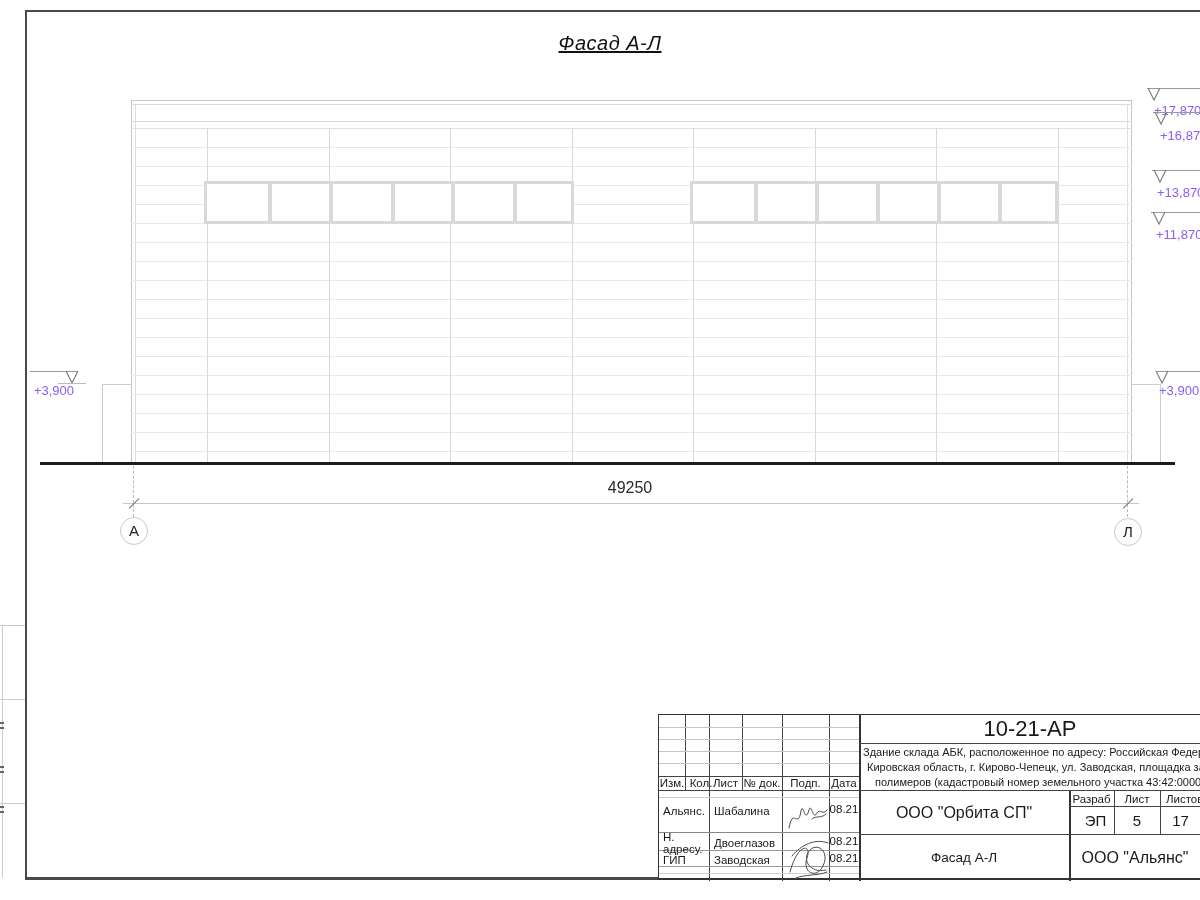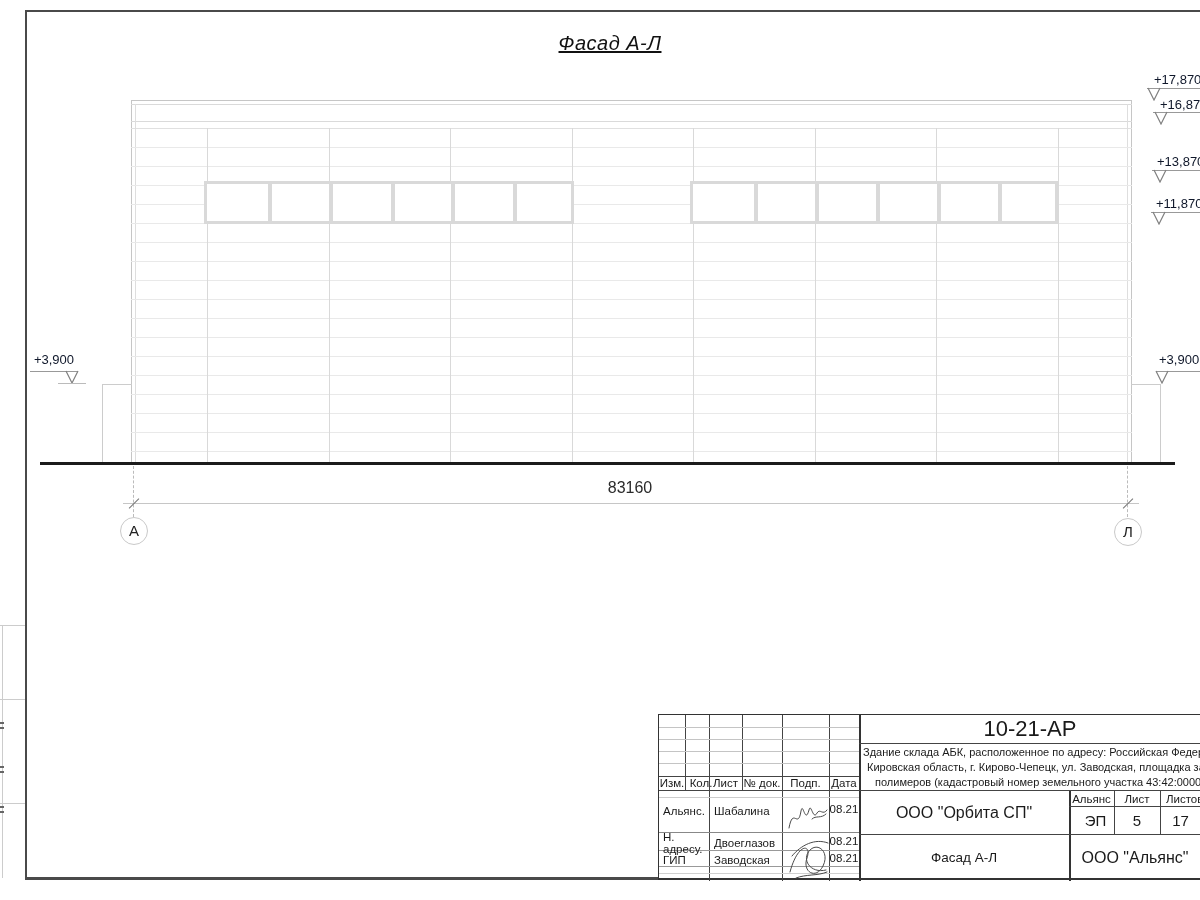--- a/index.html
+++ b/index.html
@@ -30,21 +30,21 @@
   #ground{left:40px;top:462px;width:1135px;height:3px;background:#1b1b1b;}
   
   .axdash{position:absolute;width:0;height:51px;top:466px;border-left:1px dashed #bbbbbb;}
   #dimline{left:123px;top:503px;width:1016px;height:1px;background:#c6c6c6;}
   .dimtick{position:absolute;width:14px;height:1px;background:#777;transform:rotate(-45deg);}
   #dimlabel{left:530px;top:479px;width:200px;text-align:center;font-size:16px;color:#2a2a2a;}
   .axcircle{position:absolute;width:28px;height:28px;border:1px solid #c9c9c9;
     border-radius:50%;box-sizing:border-box;text-align:center;line-height:26px;
     font-size:15px;color:#222;background:#fff;}
   
-  .evlabel{position:absolute;font-size:13px;color:#0f172a;}
+  .evlabel{position:absolute;font-size:13px;color:#8b5cf6;margin-top:31px;}
   .evshelf{position:absolute;height:1px;background:#999;}
   .evV{position:absolute;}
   
   #tb{left:658px;top:714px;width:544px;height:166px;box-sizing:border-box;
     border-left:1.5px solid #333;border-top:1.5px solid #333;border-bottom:2.5px solid #333;
     background:#fff;}
   #tb .cell{position:absolute;display:flex;align-items:center;justify-content:center;
     text-align:center;box-sizing:border-box;}
   #tb .left{justify-content:flex-start;text-align:left;} .fs115{font-size:11.5px;} .fs13{font-size:13.5px;}
   .fs15{font-size:15px;} .fs16{font-size:16px;} .fs17{font-size:22px;}
@@ -125,21 +125,21 @@
   <div class="annex" id="annex-left"></div>
   <div class="annex" id="annex-right"></div>
 
   <div class="ln" id="ground"></div>
 
   <div class="axdash" style="left:133px;"></div>
   <div class="axdash" style="left:1127px;"></div>
   <div class="ln" id="dimline"></div>
   <div class="dimtick" style="left:127px;top:503px;"></div>
   <div class="dimtick" style="left:1121px;top:503px;"></div>
-  <div class="txt" id="dimlabel">83160</div>
+  <div class="txt" id="dimlabel">49250</div>
   <div class="axcircle" style="left:120px;top:517px;">А</div>
   <div class="axcircle" style="left:1114px;top:518px;">Л</div>
 
   <div class="evlabel" style="left:1154px;top:72px;">+17,870</div>
   <div class="evshelf" style="left:1147px;top:88px;width:53px;"></div>
   <svg class="evV" style="left:1146px;top:87px;" width="16" height="14">
       <path d="M2 1 L8 13 L14 1" stroke="#808080" stroke-width="1.2" fill="none"></path>
     </svg>
 
   <div class="evlabel" style="left:1160px;top:97px;">+16,870</div>
@@ -229,20 +229,20 @@
       <path d="M5 30 C9 8, 14 32, 17 13 C19 3, 21 27, 25 12 C27 4, 29 23, 33 15 C36 10, 39 18, 43 12 M28 21 C32 17, 37 21, 42 16" stroke="#4a4a4a" stroke-width="1" fill="none" stroke-linecap="round"></path>
     </svg>
     <svg class="evV" style="left:123px;top:115px;" width="48" height="52">
       <path d="M8 42 C16 12, 30 14, 25 28 C20 42, 34 50, 41 36 C48 22, 36 12, 28 20 C19 29, 28 44, 44 40 M10 26 C19 15, 33 8, 46 13 M14 48 C24 44, 36 46, 45 42" stroke="#4a4a4a" stroke-width="1" fill="none" stroke-linecap="round"></path>
     </svg>
 
     <div class="cell fs16" style="left:200px;top:76px;width:210px;height:43px;">ООО "Орбита СП"</div>
     <div class="cell fs13" style="left:200px;top:119px;width:210px;height:47px;">Фасад А-Л</div>
     <div class="cell fs16" style="left:410px;top:119px;width:132px;height:47px;">ООО "Альянс"</div>
 
-    <div class="cell fs115" style="left:410px;top:76px;width:45px;height:15px;">Альянс</div>
+    <div class="cell fs115" style="left:410px;top:76px;width:45px;height:15px;">Разраб</div>
     <div class="cell fs115" style="left:455px;top:76px;width:46px;height:15px;">Лист</div>
     <div class="cell left fs115" style="left:507px;top:76px;width:37px;height:15px;">Листов</div>
     <div class="cell fs15" style="left:410px;top:91px;width:45px;height:28px;padding-left:8px;">ЭП</div>
     <div class="cell fs15" style="left:455px;top:91px;width:46px;height:28px;">5</div>
     <div class="cell fs15" style="left:501px;top:91px;width:41px;height:28px;">17</div>
   </div>
 </div>
 
 </body></html>

